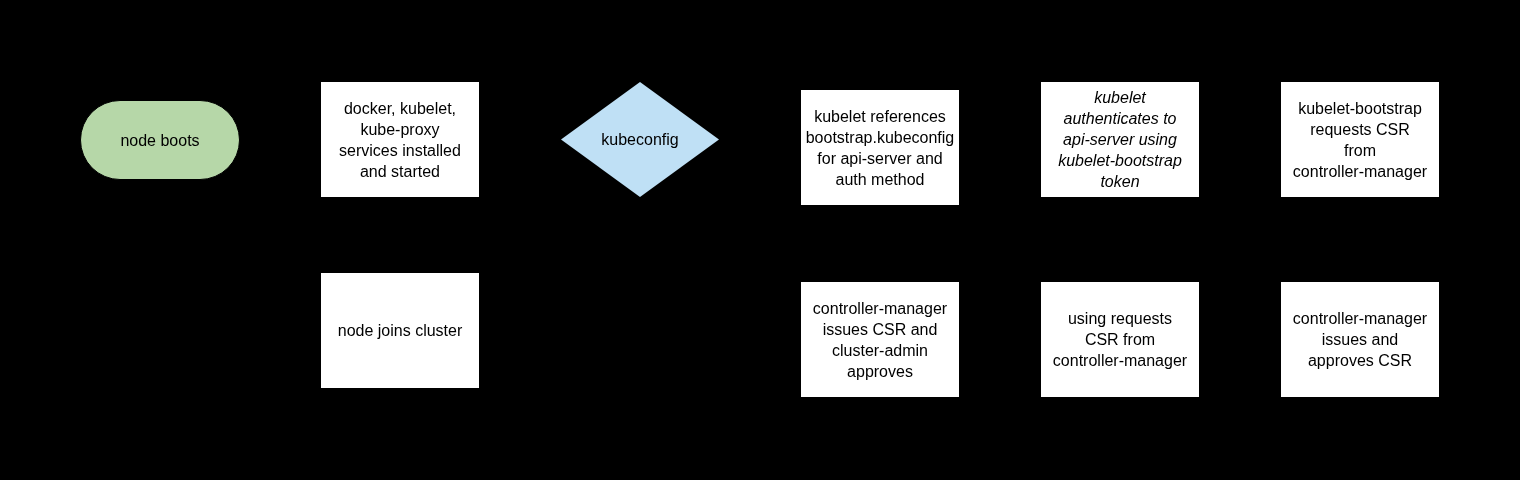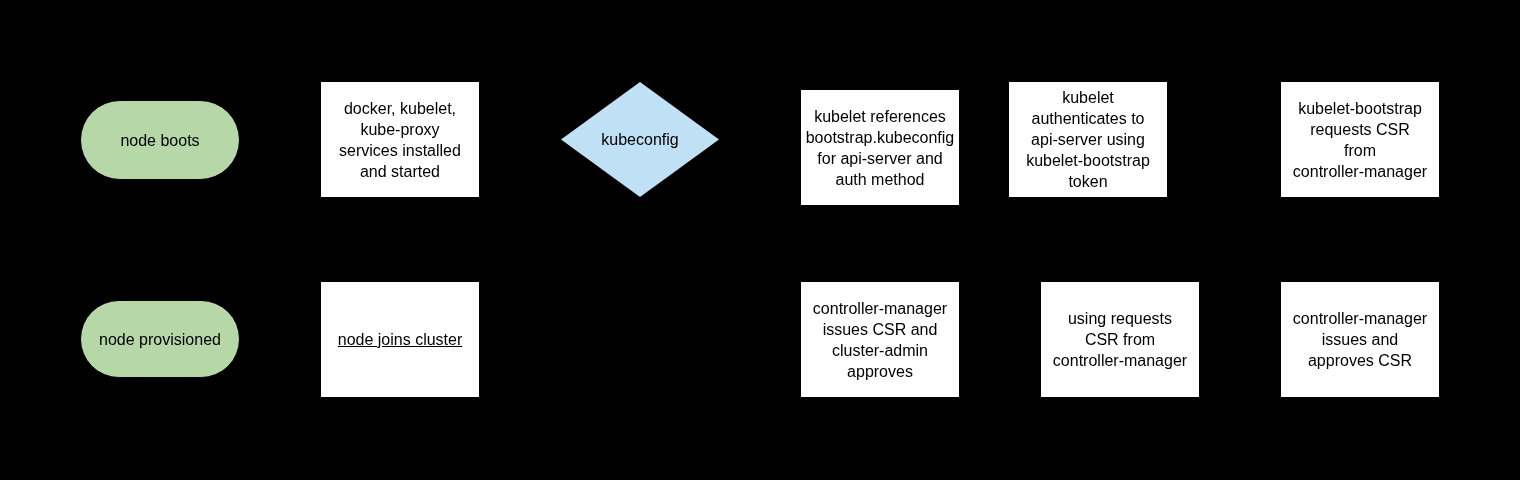--- a/index.html
+++ b/index.html
@@ -53,34 +53,33 @@
 
   <div class="node terminator" style="left:80px; top:100px; width:160px; height:80px;">node boots</div>
 
   <div class="node decision" style="left:561px; top:82px; width:158px; height:115px;">kubeconfig</div>
 
   <div class="node process" style="left:800px; top:89px; width:160px; height:117px;">kubelet references
 bootstrap.kubeconfig
 for api-server and
 auth method</div>
 
-  <div class="node process" style="left:1008px; top:81px; width:160px; height:117px;">kubelet
+  <div class="node process" style="left:1040px; top:81px; width:160px; height:117px;font-style:italic;">kubelet
 authenticates to
 api-server using
 kubelet-bootstrap
 token</div>
 
   <div class="node process" style="left:1280px; top:81px; width:160px; height:117px;">kubelet-bootstrap
 requests CSR
 from
 controller-manager</div>
 
-  <div class="node terminator" style="left:80px; top:300px; width:160px; height:78px;">node provisioned</div>
 
-  <div class="node process" style="left:320px; top:281px; width:160px; height:117px;text-decoration:underline;">node joins cluster</div>
+  <div class="node process" style="left:320px; top:272px; width:160px; height:117px;">node joins cluster</div>
 
 
   <div class="node process" style="left:800px; top:281px; width:160px; height:117px;">controller-manager
 issues CSR and
 cluster-admin
 approves</div>
 
   <div class="node process" style="left:1040px; top:281px; width:160px; height:117px;">using requests
 CSR from
 controller-manager</div>

